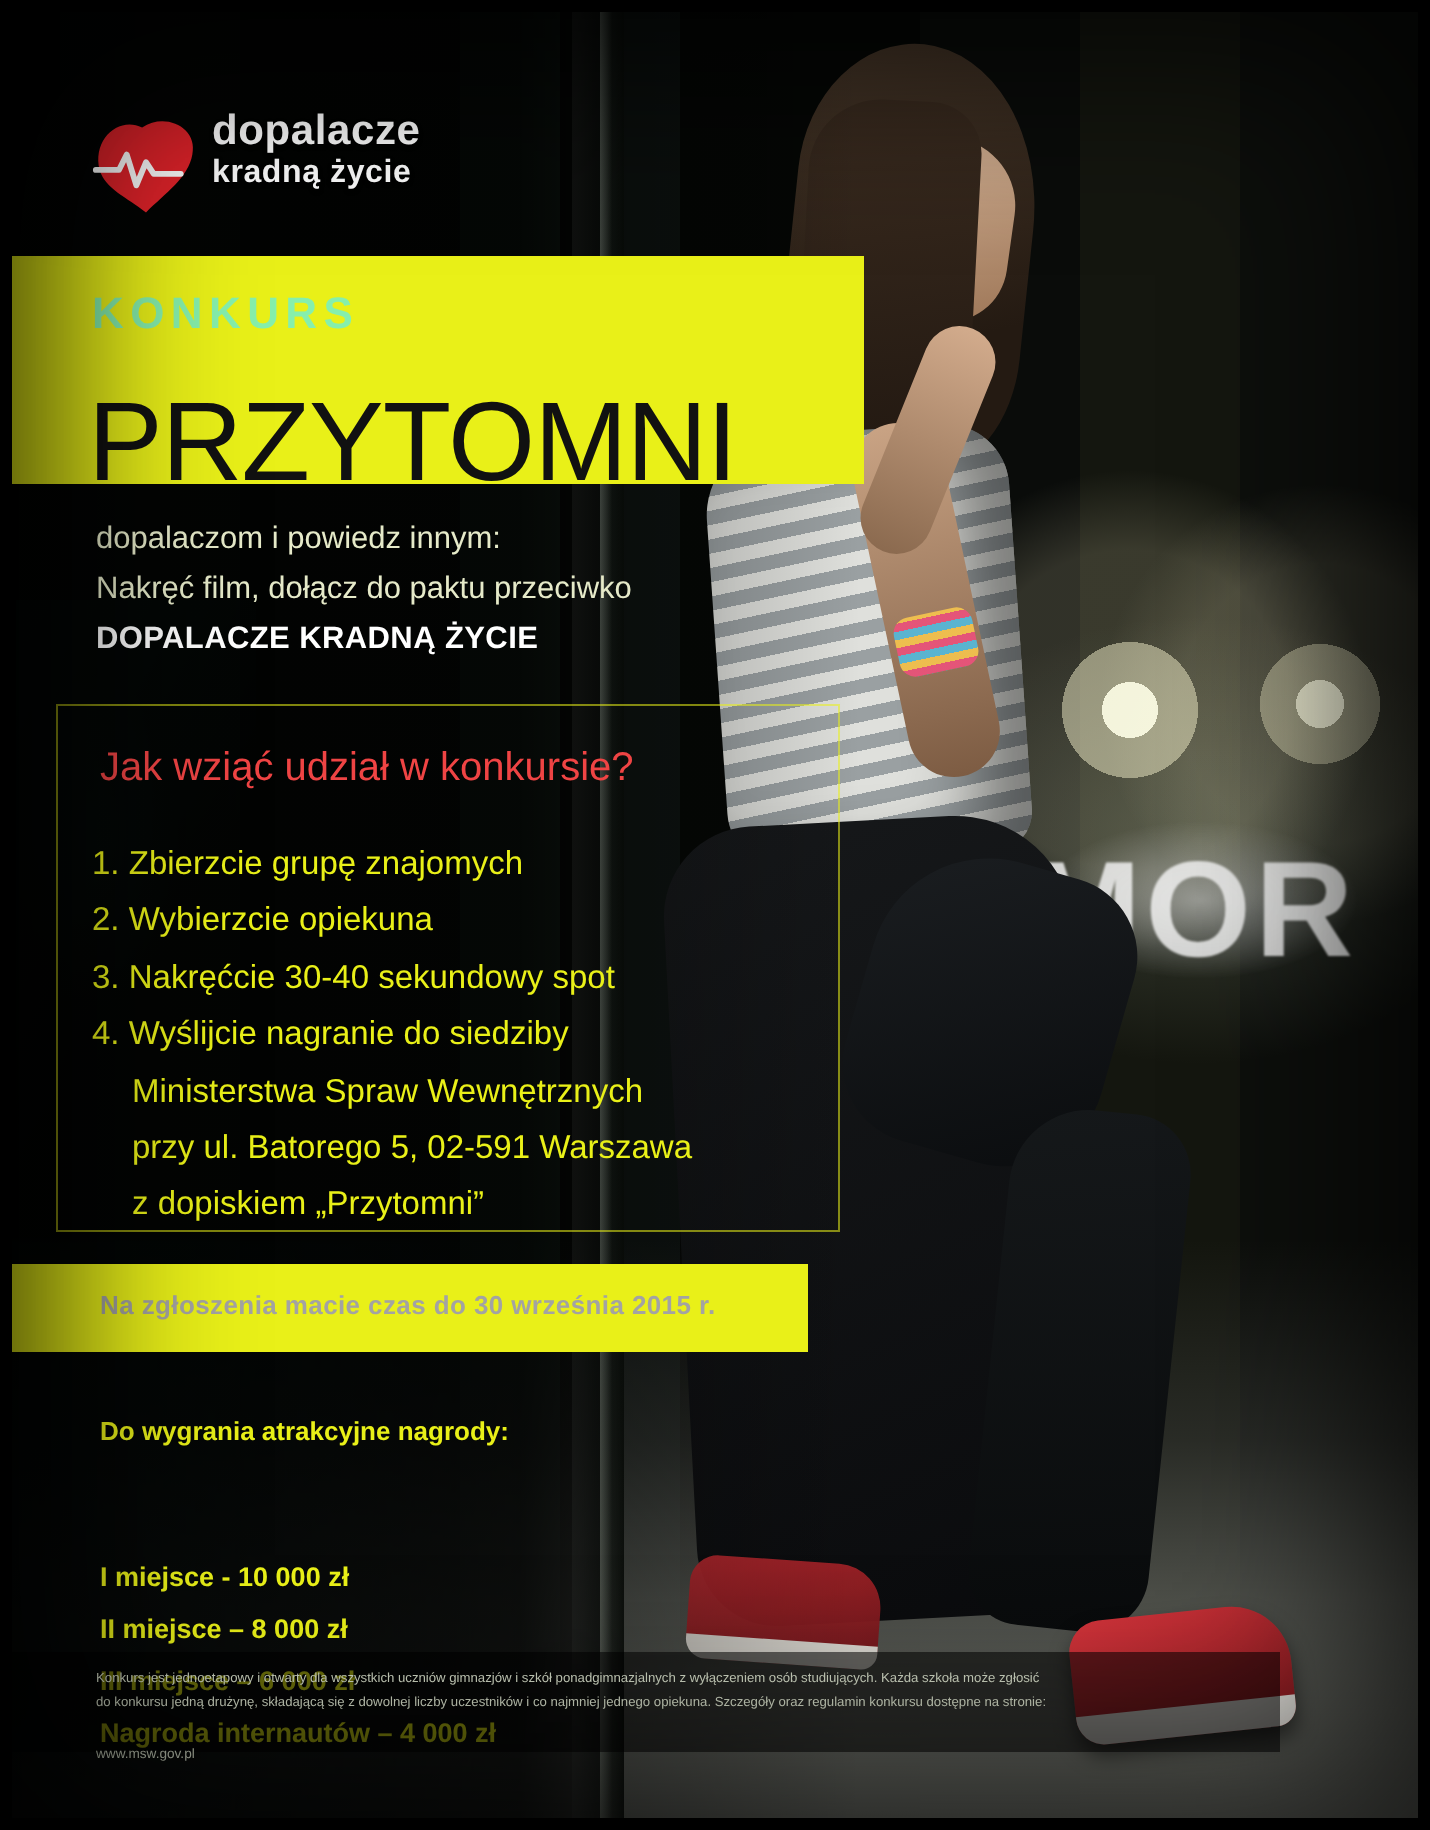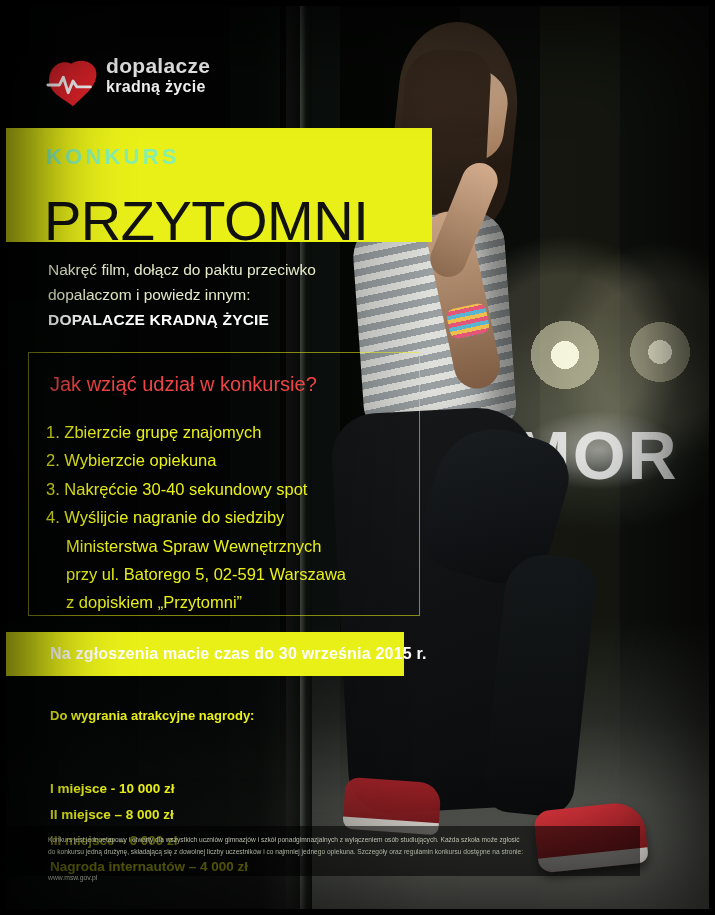--- a/index.html
+++ b/index.html
@@ -177,21 +177,21 @@
   }
   .steps { position:absolute; left:46px; top:418px; width:360px; color:#e9f018; font-size:16.5px; line-height:1.72; }
   .steps .sub { display:block; padding-left:20px; }
 
   
   .deadline-bar {
     position:absolute; left:0; top:632px; width:404px; height:44px;
     background:#e9f018;
   }
   .deadline-text {
-    position:absolute; left:50px; top:645px; color:#ffffff; font-size:16px; font-weight:bold; letter-spacing:.2px;
+    position:absolute; left:50px; top:645px; color:#a3a3a3; font-size:13px; font-weight:bold; letter-spacing:.2px;
   }
 
   
   .prizes-title { position:absolute; left:50px; top:708px; color:#e9f018; font-size:13px; font-weight:bold; }
   .prizes { position:absolute; left:50px; top:740px; color:#e9f018; font-size:13.5px; font-weight:bold; line-height:1.92;margin-top:36px; }
 
   
   .finebar {
     position:absolute; left:0; top:826px; width:640px; height:50px;
     background: rgba(0,0,0,0.55);
@@ -252,22 +252,22 @@
       <div class="l1">dopalacze</div>
       <div class="l2">kradną życie</div>
     </div>
   </div>
 
   <div class="yellow-bar"></div>
   <div class="kicker">KONKURS</div>
   <div class="title">PRZYTOMNI</div>
 
   <div class="lead">
+    <div>dopalaczom i powiedz innym:</div>
     <div>Nakręć film, dołącz do paktu przeciwko</div>
-    <div>dopalaczom i powiedz innym:</div>
     <div class="strong">DOPALACZE KRADNĄ ŻYCIE</div>
   </div>
 
   <div class="howto-box"></div>
   <div class="howto-q">Jak wziąć udział w konkursie?</div>
   <div class="steps">
     <div>
       <span>1.</span>
       <span>Zbierzcie grupę znajomych</span>
     </div>

